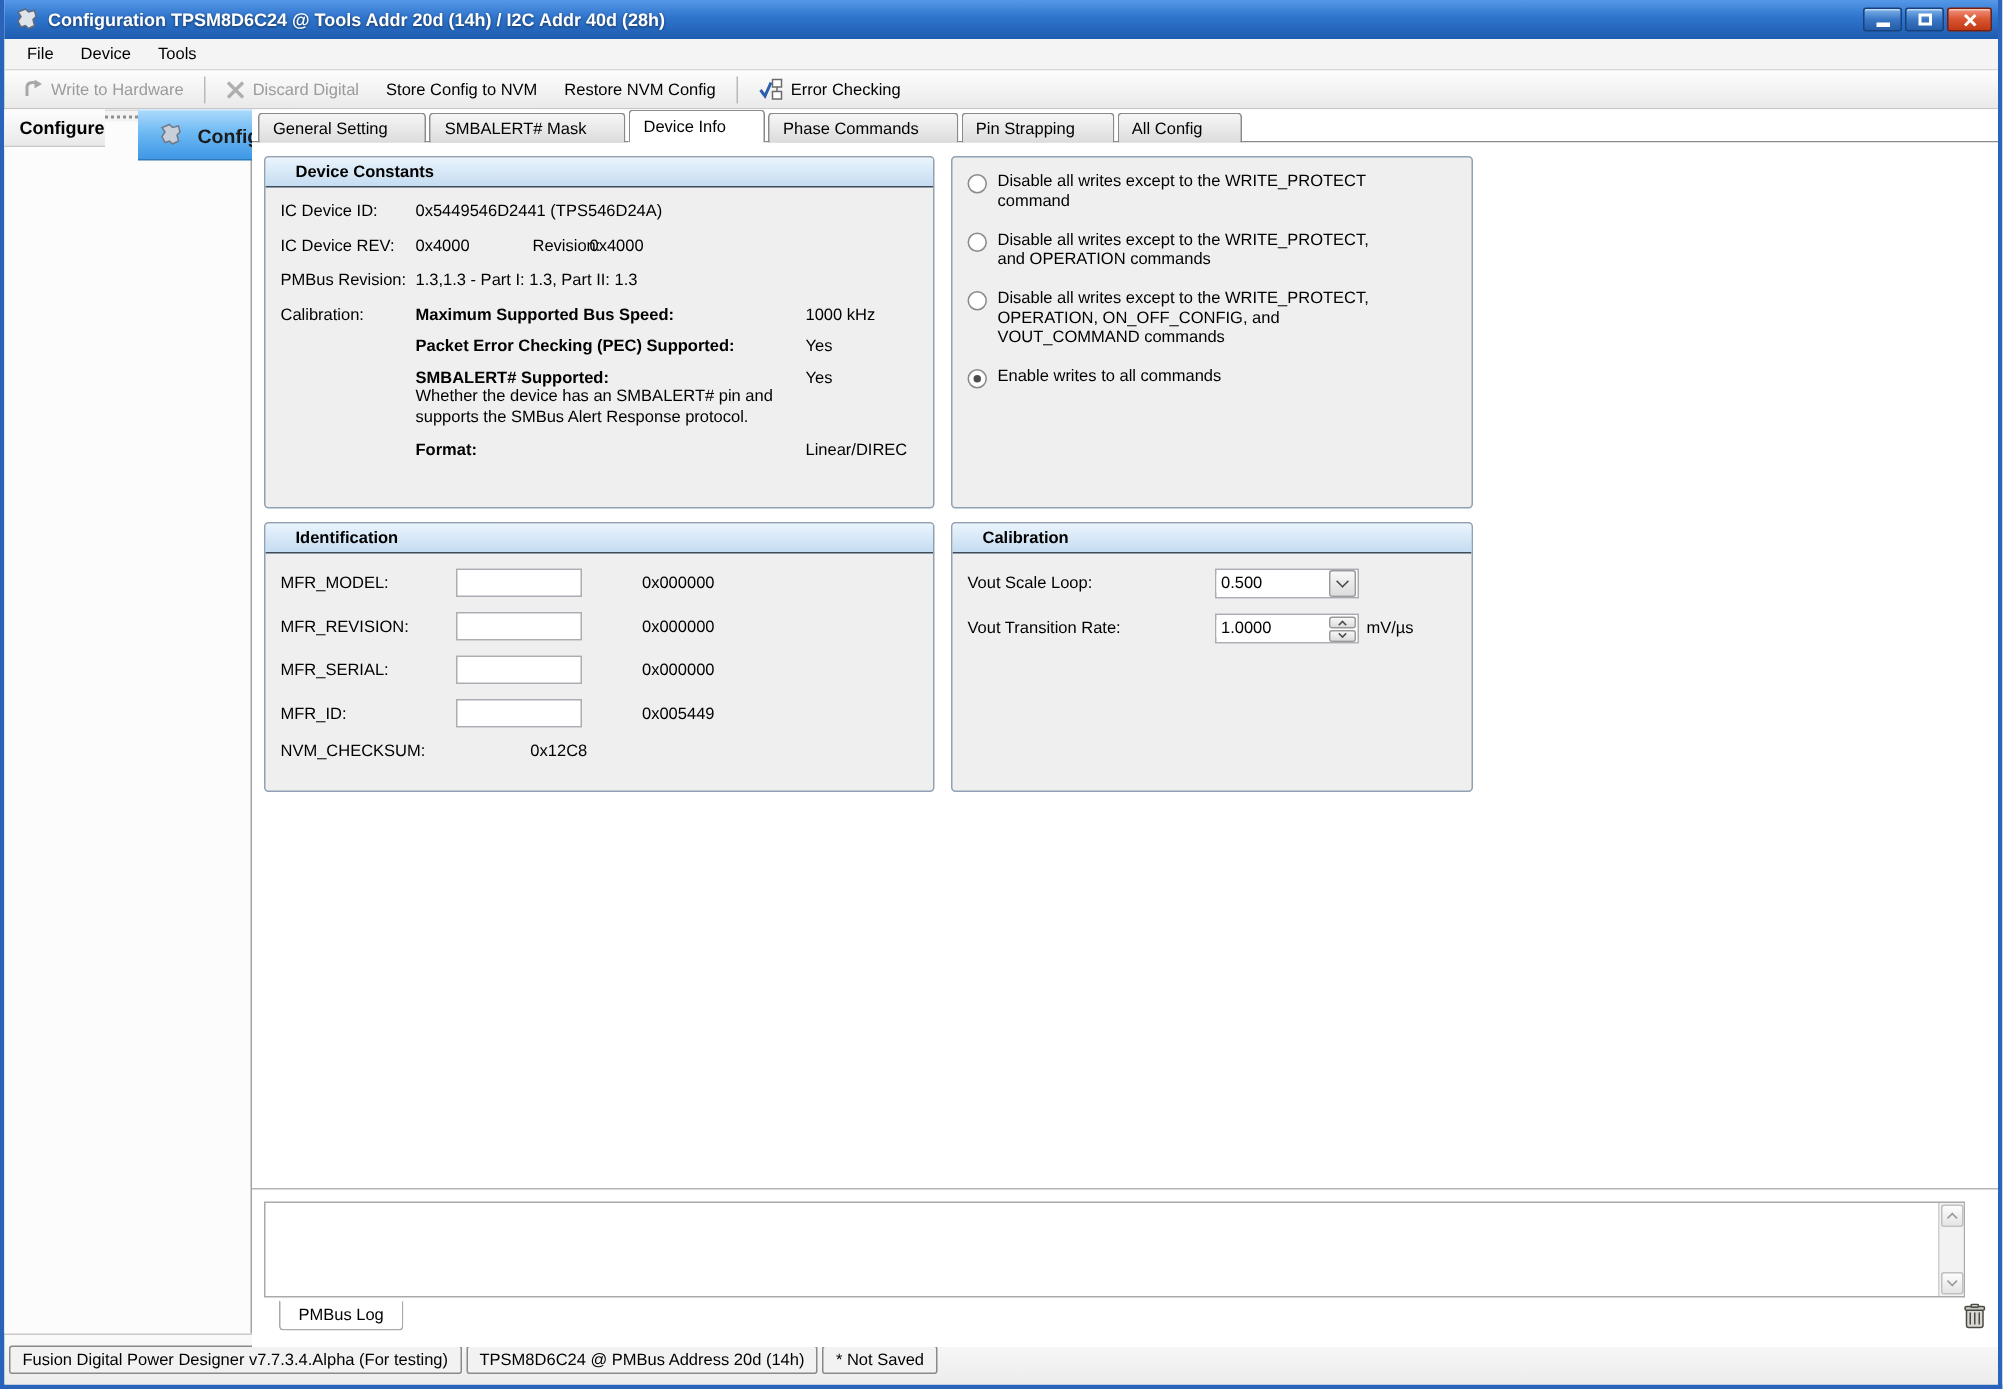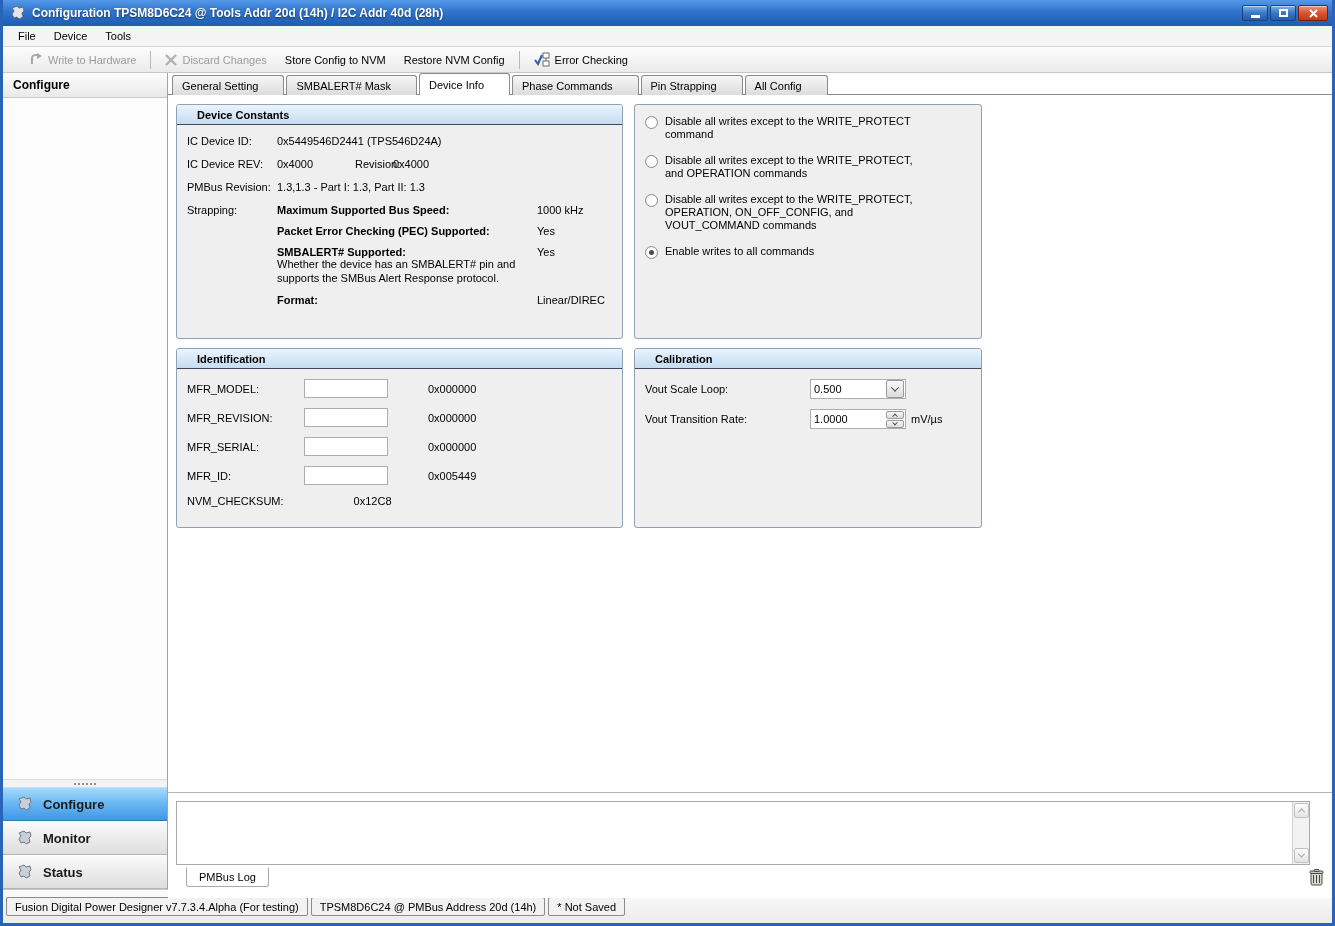--- a/index.html
+++ b/index.html
@@ -15,31 +15,31 @@
   .winbtn { width:26px; height:16px; border:1px solid #16427e; border-radius:2px; display:flex; align-items:center; justify-content:center; background:linear-gradient(#7fb2ec,#3a77c4 50%,#255da8); box-shadow:inset 0 1px 0 rgba(255,255,255,.5); }
   .winbtn.close { width:30px; background:linear-gradient(#f0937d,#d9542f 50%,#c03a17); border-color:#7e1d06; }
   .glyph-min { width:9px; height:3px; background:#fff; margin-top:7px; }
   .glyph-max { width:9px; height:8px; border:2px solid #fff; }
 
   
   .menubar { height:21px; flex:none; background:#f4f4f4; border-bottom:1px solid #d7d7d7; display:flex; align-items:center; padding-left:6px; }
   .menu-item { padding:2px 9px; }
 
   
-  .toolbar { height:26px; flex:none; background:linear-gradient(#fdfdfd,#eaeaea); border-bottom:1px solid #c6c6c6; display:flex; align-items:center; padding-left:18px; gap:2px; }
+  .toolbar { height:26px; flex:none; background:linear-gradient(#fdfdfd,#eaeaea); border-bottom:1px solid #c6c6c6; display:flex; align-items:center; padding-left:4px; gap:2px; }
   .tool-btn { display:flex; align-items:center; gap:5px; padding:3px 8px; border-radius:2px; }
   .tool-btn.disabled { color:#9b9b9b; }
   .tool-sep { width:1px; height:18px; background:#b9b9b9; margin:0 4px; }
   .tool-btn svg { flex:none; }
 
   
   .main { flex:1 1 auto; display:flex; min-height:0; background:#fff; }
 
   
-  .sidebar { width:165px; flex:none; border-right:1px solid #a3a3a3; display:flex; flex-direction:column; background:#fcfcfc;justify-content:center; }
+  .sidebar { width:165px; flex:none; border-right:1px solid #a3a3a3; display:flex; flex-direction:row; background:#fcfcfc; }
   .sidebar-header { height:25px; flex:none; background:linear-gradient(#fdfdfd,#e9e9e9); border-bottom:1px solid #c9c9c9; font-weight:bold; font-size:12px; display:flex; align-items:center; padding-left:10px; }
   .sidebar-body { flex:1 1 auto; background:#fcfcfc; }
   .splitter { height:8px; flex:none; display:flex; align-items:center; justify-content:center; background:#f3f3f3; border-top:1px solid #dcdcdc; }
   .splitter-dots { width:2px; height:2px; background:#8f8f8f; box-shadow:4px 0 #8f8f8f, 8px 0 #8f8f8f, 12px 0 #8f8f8f, 16px 0 #8f8f8f, 20px 0 #8f8f8f; margin-right:20px; }
   .nav-btn { height:34px; flex:none; display:flex; align-items:center; gap:10px; padding-left:14px; background:linear-gradient(#fafafa,#dedede); border-top:1px solid #fff; border-bottom:1px solid #b4b4b4; font-weight:bold; font-size:13px; color:#1a1a1a; }
   .nav-btn.active { background:linear-gradient(#a9d9fb,#6db9f3 45%,#3f97e6); border-top:1px solid #bfe3fd; border-bottom:1px solid #2d7ab8; }
   .nav-btn svg { flex:none; }
 
   
   .content { flex:1 1 auto; display:flex; flex-direction:column; min-width:0; background:#fff; }
@@ -151,21 +151,21 @@
         <path d="M3,11 L3,5 C3,2 7,1 10,3" fill="none" stroke="#a8a8a8" stroke-width="2"></path>
         <polygon points="8,0 13,3 8,6" fill="#a8a8a8"></polygon>
       </svg>
       <span>Write to Hardware</span>
     </div>
     <div class="tool-sep"></div>
     <div class="tool-btn disabled">
       <svg width="12" height="12" viewBox="0 0 12 12">
           <path d="M1,1 L11,11 M11,1 L1,11" stroke="#aeaeae" stroke-width="2.2"></path>
         </svg>
-      <span>Discard Changes</span>
+      <span>Discard Digital</span>
     </div>
     <div class="tool-btn">
       <span>Store Config to NVM</span>
     </div>
     <div class="tool-btn">
       <span>Restore NVM Config</span>
     </div>
     <div class="tool-sep"></div>
     <div class="tool-btn">
       <svg width="16" height="15" viewBox="0 0 16 15">
@@ -242,21 +242,21 @@
               <span class="dc-label">IC Device REV:</span>
               <span class="dc-rev-val">0x4000</span>
               <span class="dc-rev-label">Revision:</span>
               <span>0x4000</span>
             </div>
             <div class="dc-row">
               <span class="dc-label">PMBus Revision:</span>
               <span>1.3,1.3 - Part I: 1.3, Part II: 1.3</span>
             </div>
             <div class="cap-block">
-              <span class="dc-label">Strapping:</span>
+              <span class="dc-label">Calibration:</span>
               <div class="cap-lines">
                 <div class="cap-line">
                   <span class="cap-key">Maximum Supported Bus Speed:</span>
                   <span>1000 kHz</span>
                 </div>
                 <div class="cap-line">
                   <span class="cap-key">Packet Error Checking (PEC) Supported:</span>
                   <span>Yes</span>
                 </div>
                 <div class="cap-line" style="margin-bottom:3px;">

